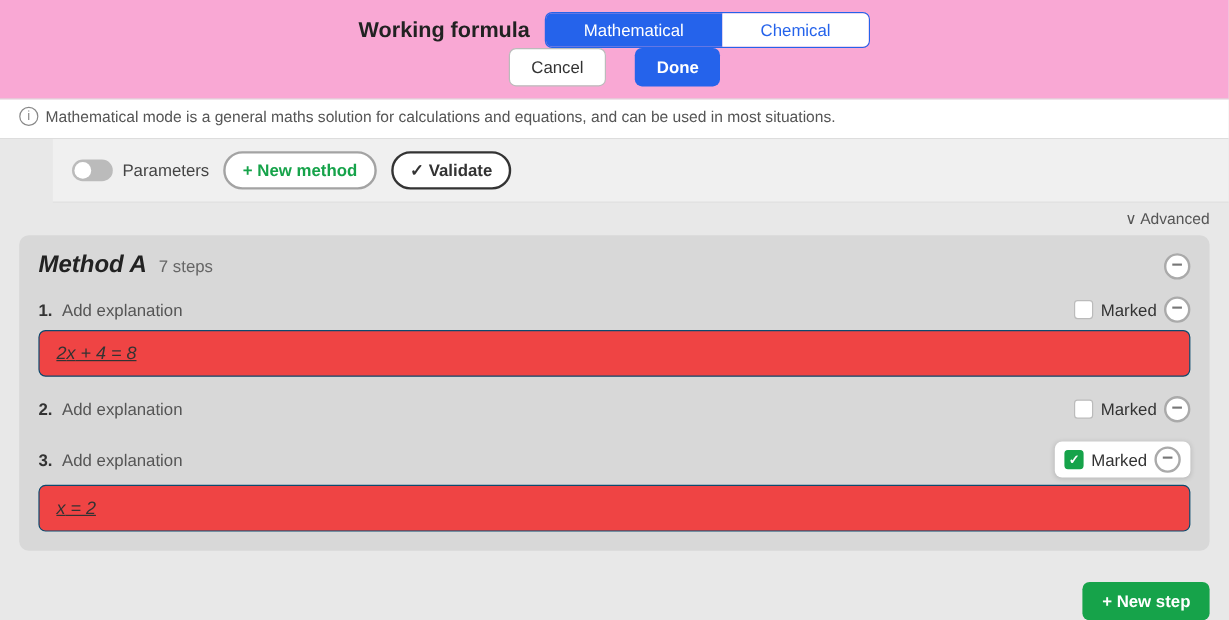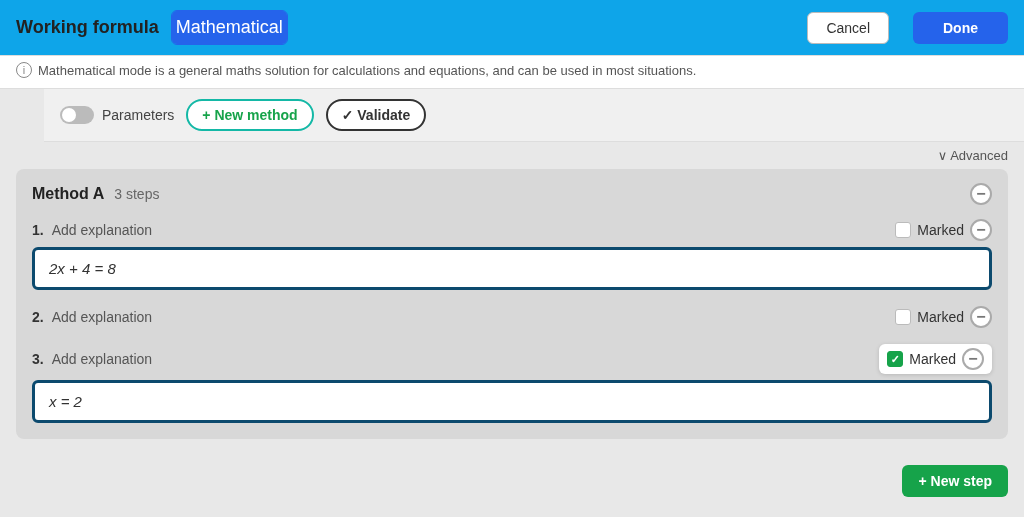--- a/index.html
+++ b/index.html
@@ -6,26 +6,27 @@
     body {
       font-family: -apple-system, BlinkMacSystemFont, 'Segoe UI', sans-serif;
       background: #e8e8e8;
       width: 1024px;
       height: 517px;
       overflow: hidden;
       color: #333;
     }
 
     .header {
-      background: #0ea5e9;
+      background: #f9a8d4;
       padding: 10px 16px;
       display: flex;
       align-items: center;
       justify-content: space-between;
       border-bottom: 1px solid #ddd;
+      flex-direction: column;
     }
 
     .header-left {
       display: flex;
       align-items: center;
       gap: 12px;
     }
 
     .page-title {
       font-size: 18px;
@@ -34,22 +35,22 @@
     }
 
     .tab-group {
       display: flex;
       border-radius: 6px;
       overflow: hidden;
       border: 1px solid #2563eb;
     }
 
     .tab {
-      padding: 6px 4px;
-      font-size: 18px;
+      padding: 6px 32px;
+      font-size: 14px;
       font-weight: 500;
       cursor: pointer;
       border: none;
       outline: none;
     }
 
     .tab.active {
       background: #2563eb;
       color: #fff;
     }
@@ -68,21 +69,21 @@
       padding: 7px 18px;
       border-radius: 6px;
       border: 1px solid #bbb;
       background: #fff;
       font-size: 14px;
       cursor: pointer;
       color: #333;
     }
 
     .btn-done {
-      padding: 7px 30px;
+      padding: 7px 18px;
       border-radius: 6px;
       border: none;
       background: #2563eb;
       color: #fff;
       font-size: 14px;
       font-weight: 600;
       cursor: pointer;
     }
 
     .info-bar {
@@ -148,21 +149,21 @@
       font-size: 14px;
       color: #444;
     }
 
     .btn-new-method {
       display: flex;
       align-items: center;
       gap: 5px;
       padding: 6px 14px;
       border-radius: 20px;
-      border: 2px solid #14b8a6;
+      border: 2px solid #a3a3a3;
       background: #fff;
       color: #16a34a;
       font-size: 14px;
       font-weight: 600;
       cursor: pointer;
     }
 
     .btn-validate {
       display: flex;
       align-items: center;
@@ -211,23 +212,24 @@
       padding: 14px 16px;
     }
 
     .method-title-group {
       display: flex;
       align-items: center;
       gap: 10px;
     }
 
     .method-name {
-      font-size: 16px;
+      font-size: 20px;
       font-weight: 700;
       color: #222;
+      font-style: italic;
     }
 
     .step-count {
       font-size: 14px;
       color: #666;
     }
 
     .circle-minus {
       width: 22px;
       height: 22px;
@@ -312,28 +314,29 @@
       font-size: 11px;
       font-weight: bold;
     }
 
     .marked-label {
       font-size: 14px;
       color: #333;
     }
 
     .step-input {
-      background: #ffffff;
-      border: 3px solid #0c4a6e;
+      background: #ef4444;
+      border: 1px solid #0c4a6e;
       border-radius: 6px;
       padding: 10px 14px;
       font-size: 15px;
       color: #333;
       font-style: italic;
       width: 100%;
+      text-decoration: underline;
     }
 
     .footer-row {
       display: flex;
       justify-content: flex-end;
       padding: 10px 16px 4px;
       background: #e8e8e8;
     }
 
     .btn-new-step {
@@ -348,20 +351,21 @@
     }
   </style>
 </head>
 <body>
 
 <div class="header">
   <div class="header-left">
     <span class="page-title">Working formula</span>
     <div class="tab-group">
       <button class="tab active">Mathematical</button>
+      <button class="tab inactive">Chemical</button>
     </div>
   </div>
   <div class="header-right">
     <button class="btn-cancel">Cancel</button>
     <button class="btn-done">Done</button>
   </div>
 </div>
 
 <div class="info-bar">
   <span class="info-icon">i</span>
@@ -381,21 +385,21 @@
 
 <div class="advanced-row">
   <span class="advanced-link">∨ Advanced</span>
 </div>
 
 <div class="main-content">
   <div class="method-card">
     <div class="method-header">
       <div class="method-title-group">
         <span class="method-name">Method A</span>
-        <span class="step-count">3 steps</span>
+        <span class="step-count">7 steps</span>
       </div>
       <div class="circle-minus">−</div>
     </div>
 
     <div class="steps-container">
 
       <div class="step-row">
         <div class="step-header">
           <div class="step-num-label">
             <span class="step-num">1.</span>

